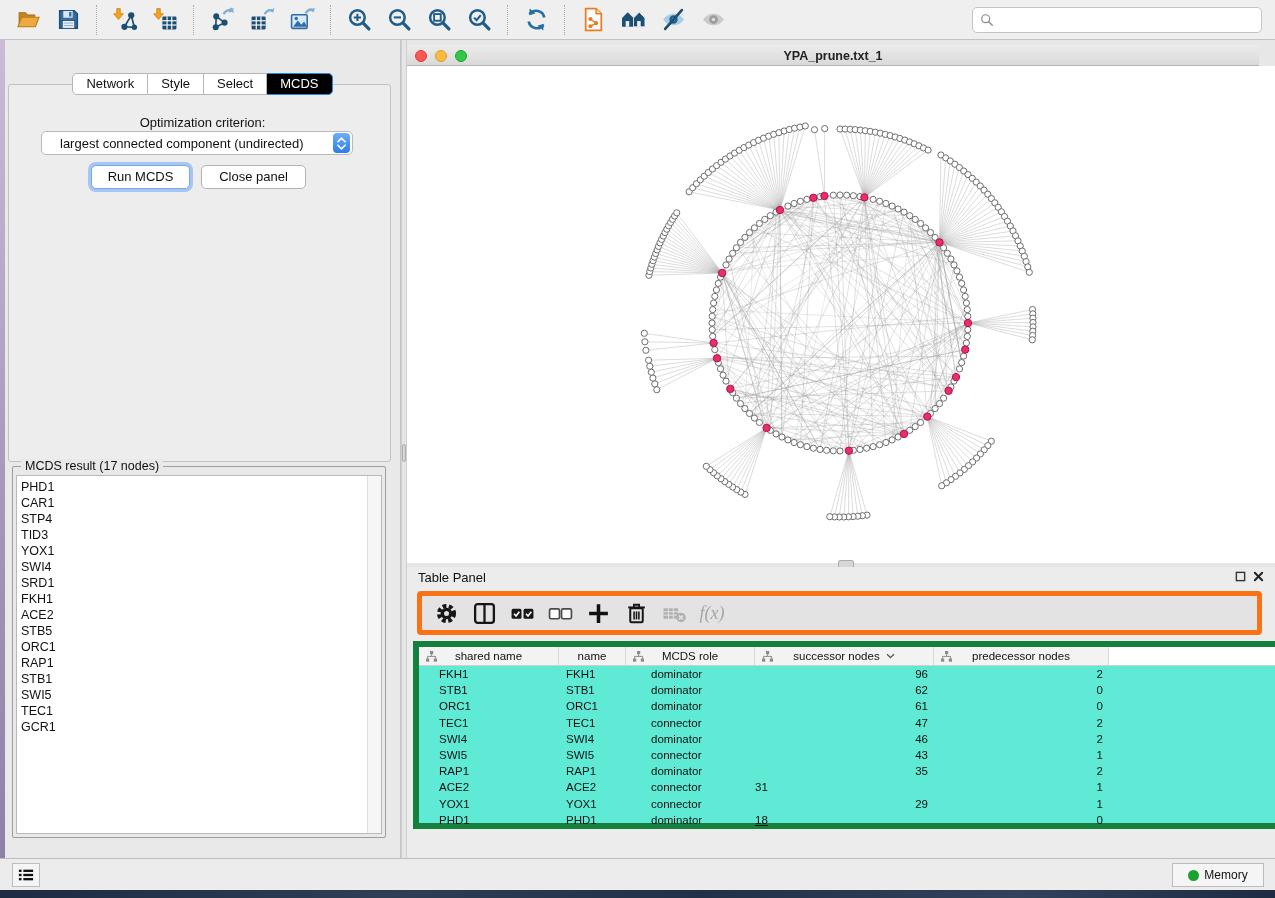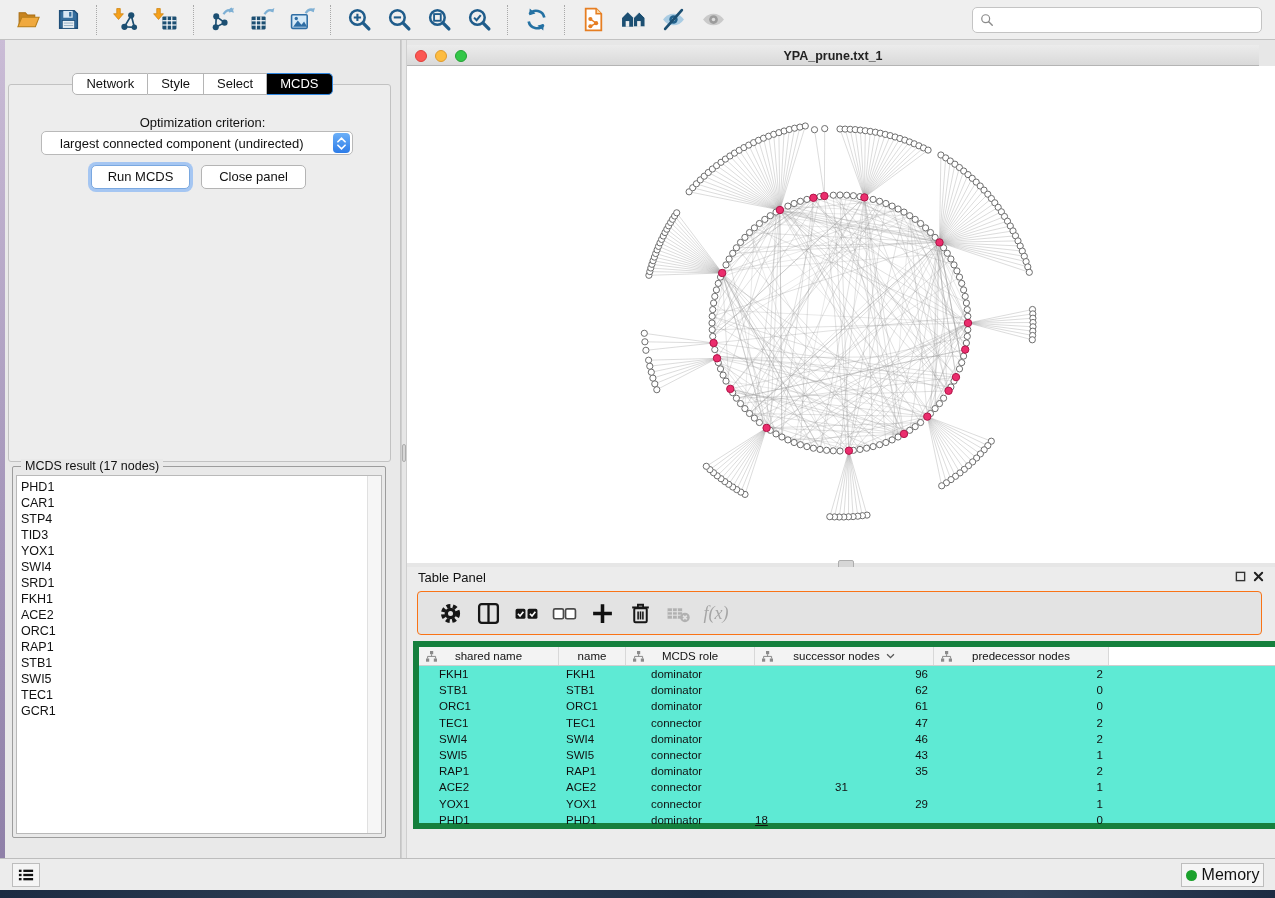--- a/index.html
+++ b/index.html
@@ -62,38 +62,38 @@
   .tlight { position:absolute; top:5px; width:12px; height:12px; border-radius:50%; }
   .tl-red { left:8px; background:#fc5753; border:1px solid #df3f3a; }
   .tl-yellow { left:28px; background:#fdbc40; border:1px solid #de9b2d; }
   .tl-green { left:48px; background:#33c748; border:1px solid #23a135; }
   .net-title { position:absolute; top:4px; left:0; right:0; text-align:center; font-size:12.5px; font-weight:bold; color:#222; }
   .net-canvas { position:absolute; top:26px; left:0; right:0; bottom:0; background:#fff; }
   .net-canvas svg { position:absolute; inset:0; }
 
   
   .tpanel { position:absolute; left:407px; top:567px; right:0; height:291px; background:#ececec; }
-  .tp-toolbar { position:absolute; left:10px; right:13px; top:24px; height:44px; background:#e3e3e3; border:1px solid #f97316; border-radius:4px; display:flex; align-items:center; padding-left:13px; }
+  .tp-toolbar { position:absolute; left:10px; right:13px; top:24px; height:44px; background:#e3e3e3; border:5px solid #f97316; border-radius:4px; display:flex; align-items:center; padding-left:5px; }
   .tp-toolbar .tbi { margin:0 6px; }
   .fx { font-family:"Liberation Serif", serif; font-style:italic; font-size:18px; color:#9b9b9b; }
   .tbl { position:absolute; left:6px; top:74px; width:1017px; height:188px; background:#5eead4; border:6px solid #15803d; }
   .tbl-head { display:flex; height:19px; background:#f3f3f3; border-bottom:1px solid #cfcfcf; }
   .th { position:relative; display:flex; align-items:center; justify-content:center; font-size:11.5px; color:#111; border-right:1px solid #d8d8d8; }
   .th .treeic { position:absolute; left:6px; top:3px; }
   .th .sortic { margin-left:6px; }
   .tbl-body .tr { display:flex; height:16.2px; }
   .td { font-size:11.5px; color:#111; line-height:16px; white-space:nowrap; overflow:hidden; }
   .tbl-scroll { position:absolute; right:0; top:0; bottom:0; width:13px; background:#fafafa; border-left:1px solid #e2e2e2; }
   .tbl-thumb { position:absolute; left:2px; right:2px; top:2px; height:48px; background:#b5b5b5; border-radius:5px; }
   .tp-tabs { top:266px; }
 
   
   .statusbar { position:absolute; left:0; right:0; top:858px; height:32px; background:#ececec; border-top:1px solid #bdbdbd; }
   .list-btn { position:absolute; left:12px; top:4px; width:28px; height:24px; background:#f5f5f5; border:1px solid #bdbdbd; display:flex; align-items:center; justify-content:center; }
-  .mem-btn { position:absolute; right:11px; top:4px; width:83px; height:24px; background:#f5f5f5; border:1px solid #bdbdbd; display:flex; align-items:center; justify-content:center; gap:5px; font-size:16px; color:#111; }
+  .mem-btn { position:absolute; right:11px; top:4px; width:92px; height:24px; background:#f5f5f5; border:1px solid #bdbdbd; display:flex; align-items:center; justify-content:center; gap:5px; font-size:12px; color:#111; }
   .mem-dot { width:11px; height:11px; border-radius:50%; background:#1ba12c; }
 </style>
 </head>
 <body>
 
 <div class="toolbar">
   <div class="tb-groups">
       <span class="tbi">
         <svg viewBox="0 0 24 24">
           <path d="M3 18 V5.5 h6 l2 2.2 h7 v3" fill="#c88420" stroke="#a96d12" stroke-width="1"></path>
@@ -279,20 +279,21 @@
       <ul class="mcds-items" id="mcds-items">
           <li>PHD1</li>
           <li>CAR1</li>
           <li>STP4</li>
           <li>TID3</li>
           <li>YOX1</li>
           <li>SWI4</li>
           <li>SRD1</li>
           <li>FKH1</li>
           <li>ACE2</li>
+          <li>STB5</li>
           <li>ORC1</li>
           <li>RAP1</li>
           <li>STB1</li>
           <li>SWI5</li>
           <li>TEC1</li>
           <li>GCR1</li>
         </ul>
       <div class="mcds-scroll"></div>
     </div>
   </div>
@@ -1109,21 +1110,21 @@
           <div class="td" style="width: 140px; text-align: left; padding-left: 20px;">RAP1</div>
           <div class="td" style="width: 67px; text-align: left; padding-left: 7px;">RAP1</div>
           <div class="td" style="width: 129px; text-align: left; padding-left: 25px;">dominator</div>
           <div class="td" style="width: 179px; text-align: right; padding-right: 6px;">35</div>
           <div class="td" style="width: 175px; text-align: right; padding-right: 6px;">2</div>
         </div>
         <div class="tr">
           <div class="td" style="width: 140px; text-align: left; padding-left: 20px;">ACE2</div>
           <div class="td" style="width: 67px; text-align: left; padding-left: 7px;">ACE2</div>
           <div class="td" style="width: 129px; text-align: left; padding-left: 25px;">connector</div>
-          <div class="td" style="width: 179px; text-align: center; padding-right: 6px;">31</div>
+          <div class="td" style="width: 179px; text-align: left; padding-right: 6px;">31</div>
           <div class="td" style="width: 175px; text-align: right; padding-right: 6px;">1</div>
         </div>
         <div class="tr">
           <div class="td" style="width: 140px; text-align: left; padding-left: 20px;">YOX1</div>
           <div class="td" style="width: 67px; text-align: left; padding-left: 7px;">YOX1</div>
           <div class="td" style="width: 129px; text-align: left; padding-left: 25px;">connector</div>
           <div class="td" style="width: 179px; text-align: right; padding-right: 6px;">29</div>
           <div class="td" style="width: 175px; text-align: right; padding-right: 6px;">1</div>
         </div>
         <div class="tr">

